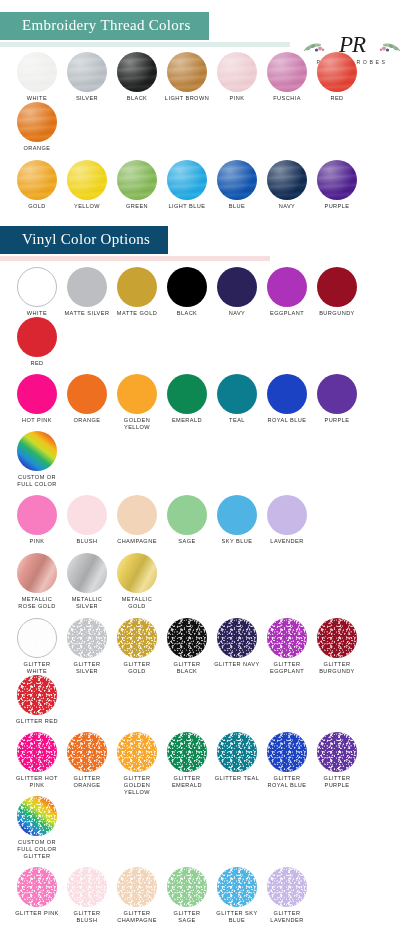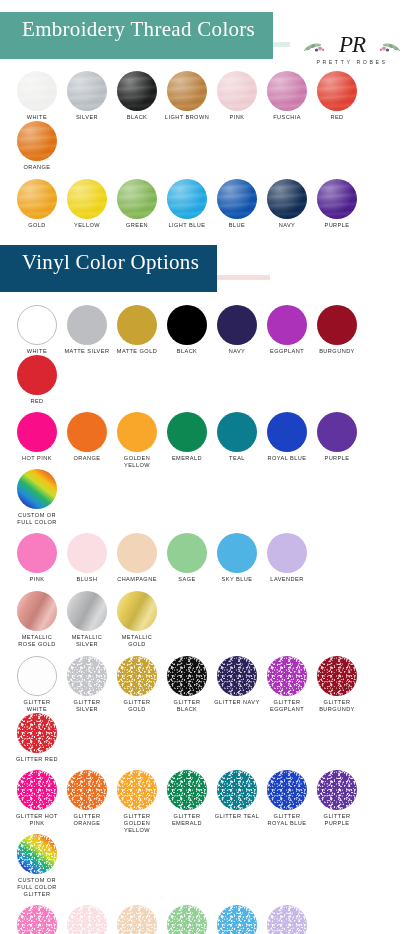--- a/index.html
+++ b/index.html
@@ -10,23 +10,23 @@
     font-family: "Liberation Sans", sans-serif;
     overflow: hidden;
   }
   .page { position: relative; width: 416px; height: 934px; background: #fff; }
 
   
   .banner-wrap { position: relative; }
   .banner {
     position: relative;
     display: inline-block;
-    padding: 5px 18px 17px 22px;
+    padding: 5px 18px 6px 22px;
     font-family: "Liberation Serif", serif;
-    font-size: 21px;
+    font-size: 15px;
     letter-spacing: 0.3px;
     color: #ffffff;
     white-space: nowrap;
     z-index: 2;
   }
   .banner.teal { background: #57a395; }
   .banner.pink { background: #0c4a6e; }
   .banner-shadow {
     position: absolute;
     left: 0;

